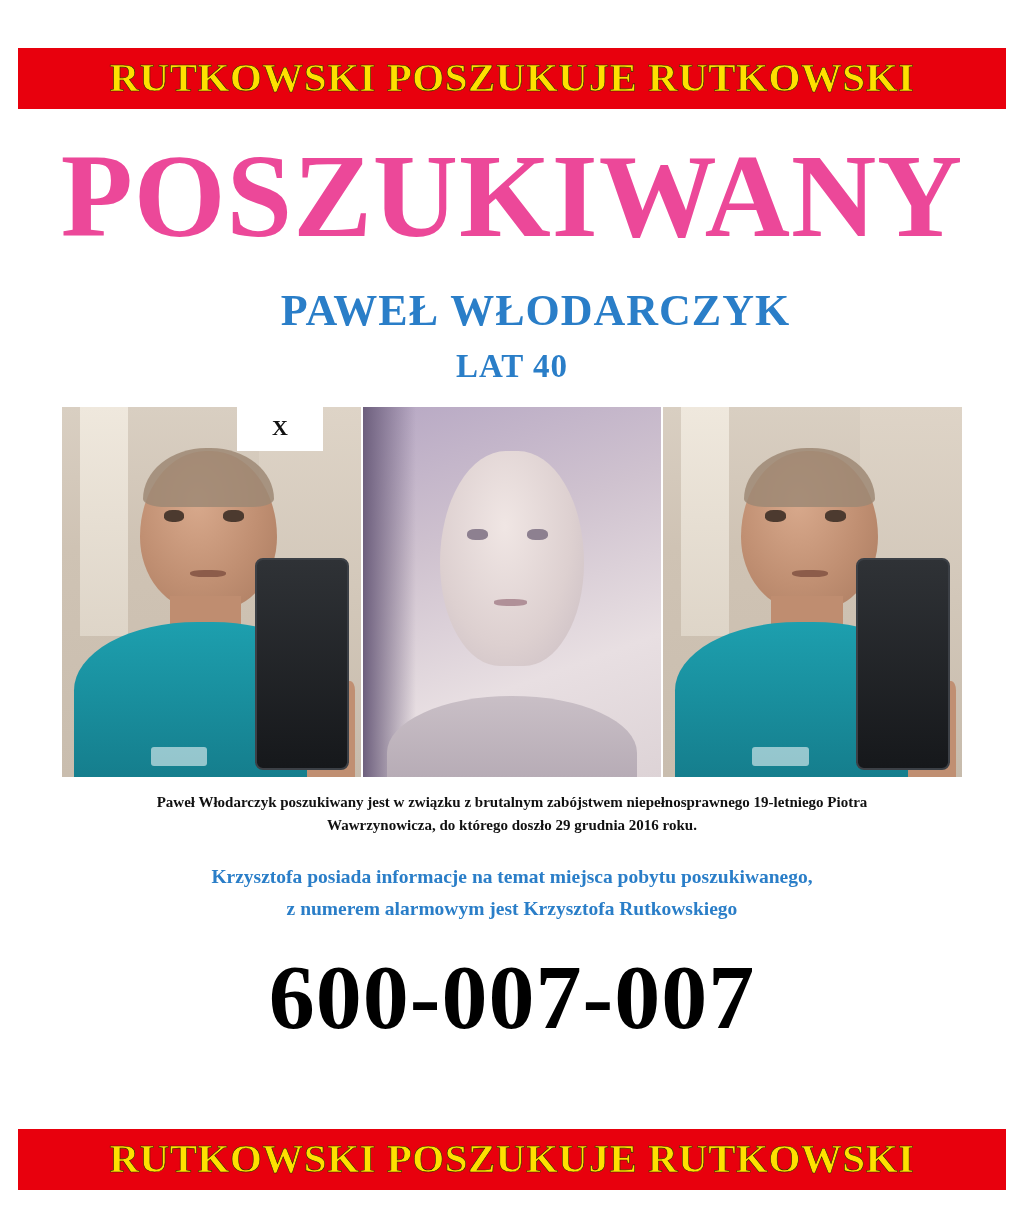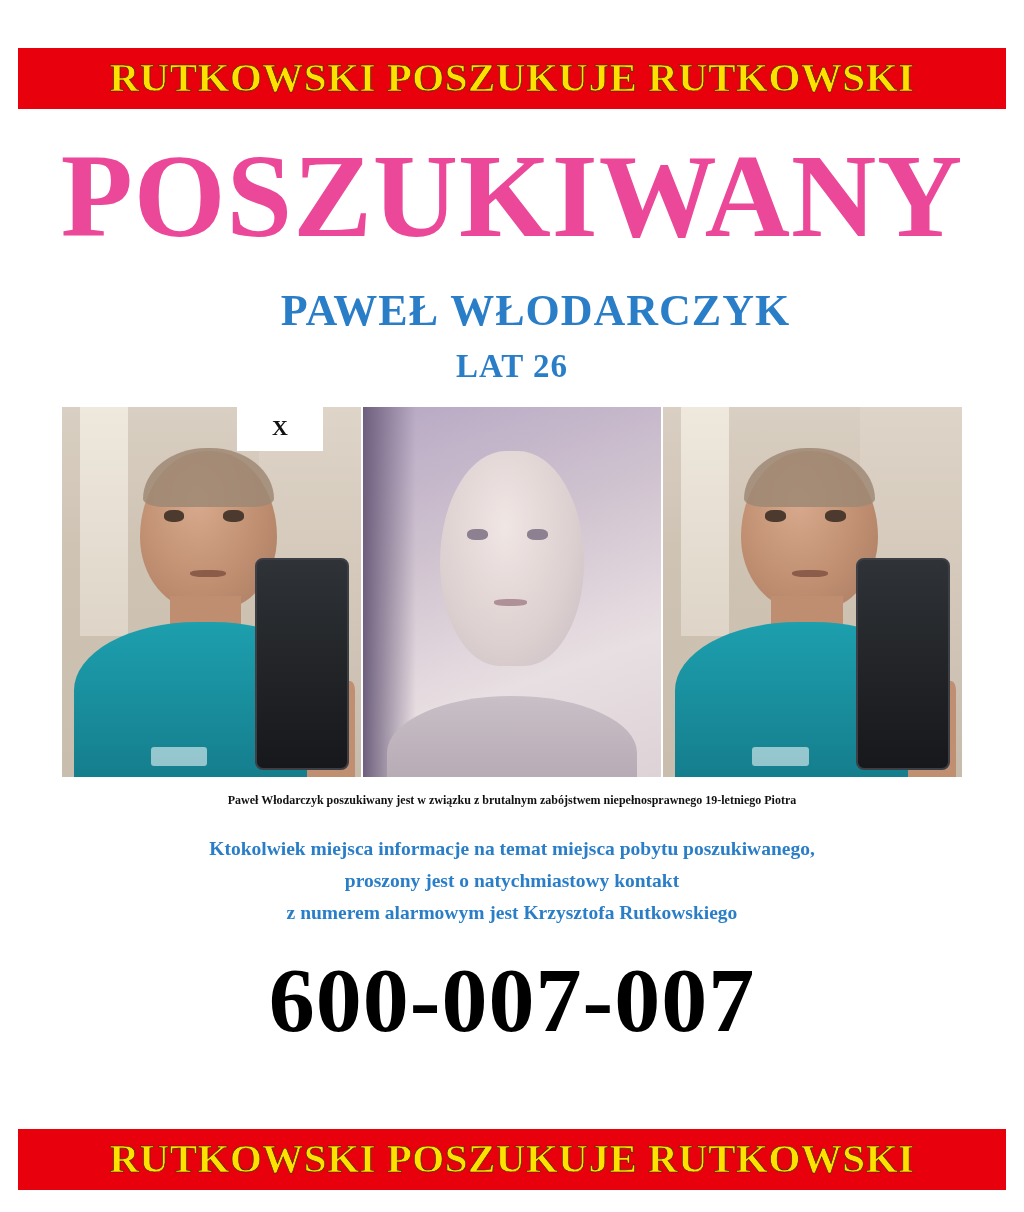--- a/index.html
+++ b/index.html
@@ -216,21 +216,21 @@
   }
 
   
   .desc {
     width: 960px;
     margin: 14px auto 0 auto;
     text-align: center;
     color: #111111;
     font-family: "Liberation Serif", serif;
     font-weight: bold;
-    font-size: 12px;
+    font-size: 15px;
     line-height: 1.55;
   }
   .desc .lead {
     font-family: "Liberation Serif", serif;
     font-weight: bold;
   }
 
   .appeal {
     width: 860px;
     margin: 24px auto 0 auto;
@@ -259,21 +259,21 @@
 <body>
 
 <div class="poster">
 
   <div class="banner banner-top">RUTKOWSKI POSZUKUJE RUTKOWSKI</div>
 
   <div class="headline">POSZUKIWANY</div>
 
   <div class="subject-name">PAWEŁ WŁODARCZYK</div>
 
-  <div class="subject-age">LAT 26</div>
+  <div class="subject-age">LAT 40</div>
 
   <div class="photo-strip">
 
     <div class="photo photo-a">
       <div class="wall-right"></div>
       <div class="door"></div>
       <div class="head"></div>
       <div class="hair"></div>
       <div class="eye-l"></div>
       <div class="eye-r"></div>
@@ -310,25 +310,25 @@
       <div class="arm"></div>
       <div class="phone"></div>
     </div>
 
     <div class="x-mark">X</div>
   </div>
 
   <div class="desc">
     <span class="lead">Paweł Włodarczyk poszukiwany jest w związku z brutalnym zabójstwem niepełnosprawnego 19-letniego Piotra</span>
     <br>
+    <span>Wawrzynowicza, do którego doszło 29 grudnia 2016 roku.</span>
   </div>
 
   <div class="appeal">
-    <div>Ktokolwiek miejsca informacje na temat miejsca pobytu poszukiwanego,</div>
-    <div>proszony jest o natychmiastowy kontakt</div>
+    <div>Krzysztofa posiada informacje na temat miejsca pobytu poszukiwanego,</div>
     <div>z numerem alarmowym jest Krzysztofa Rutkowskiego</div>
   </div>
 
   <div class="phone-number">600-007-007</div>
 
   <div class="spacer"></div>
 
   <div class="banner banner-bottom">RUTKOWSKI POSZUKUJE RUTKOWSKI</div>
 
 </div>

